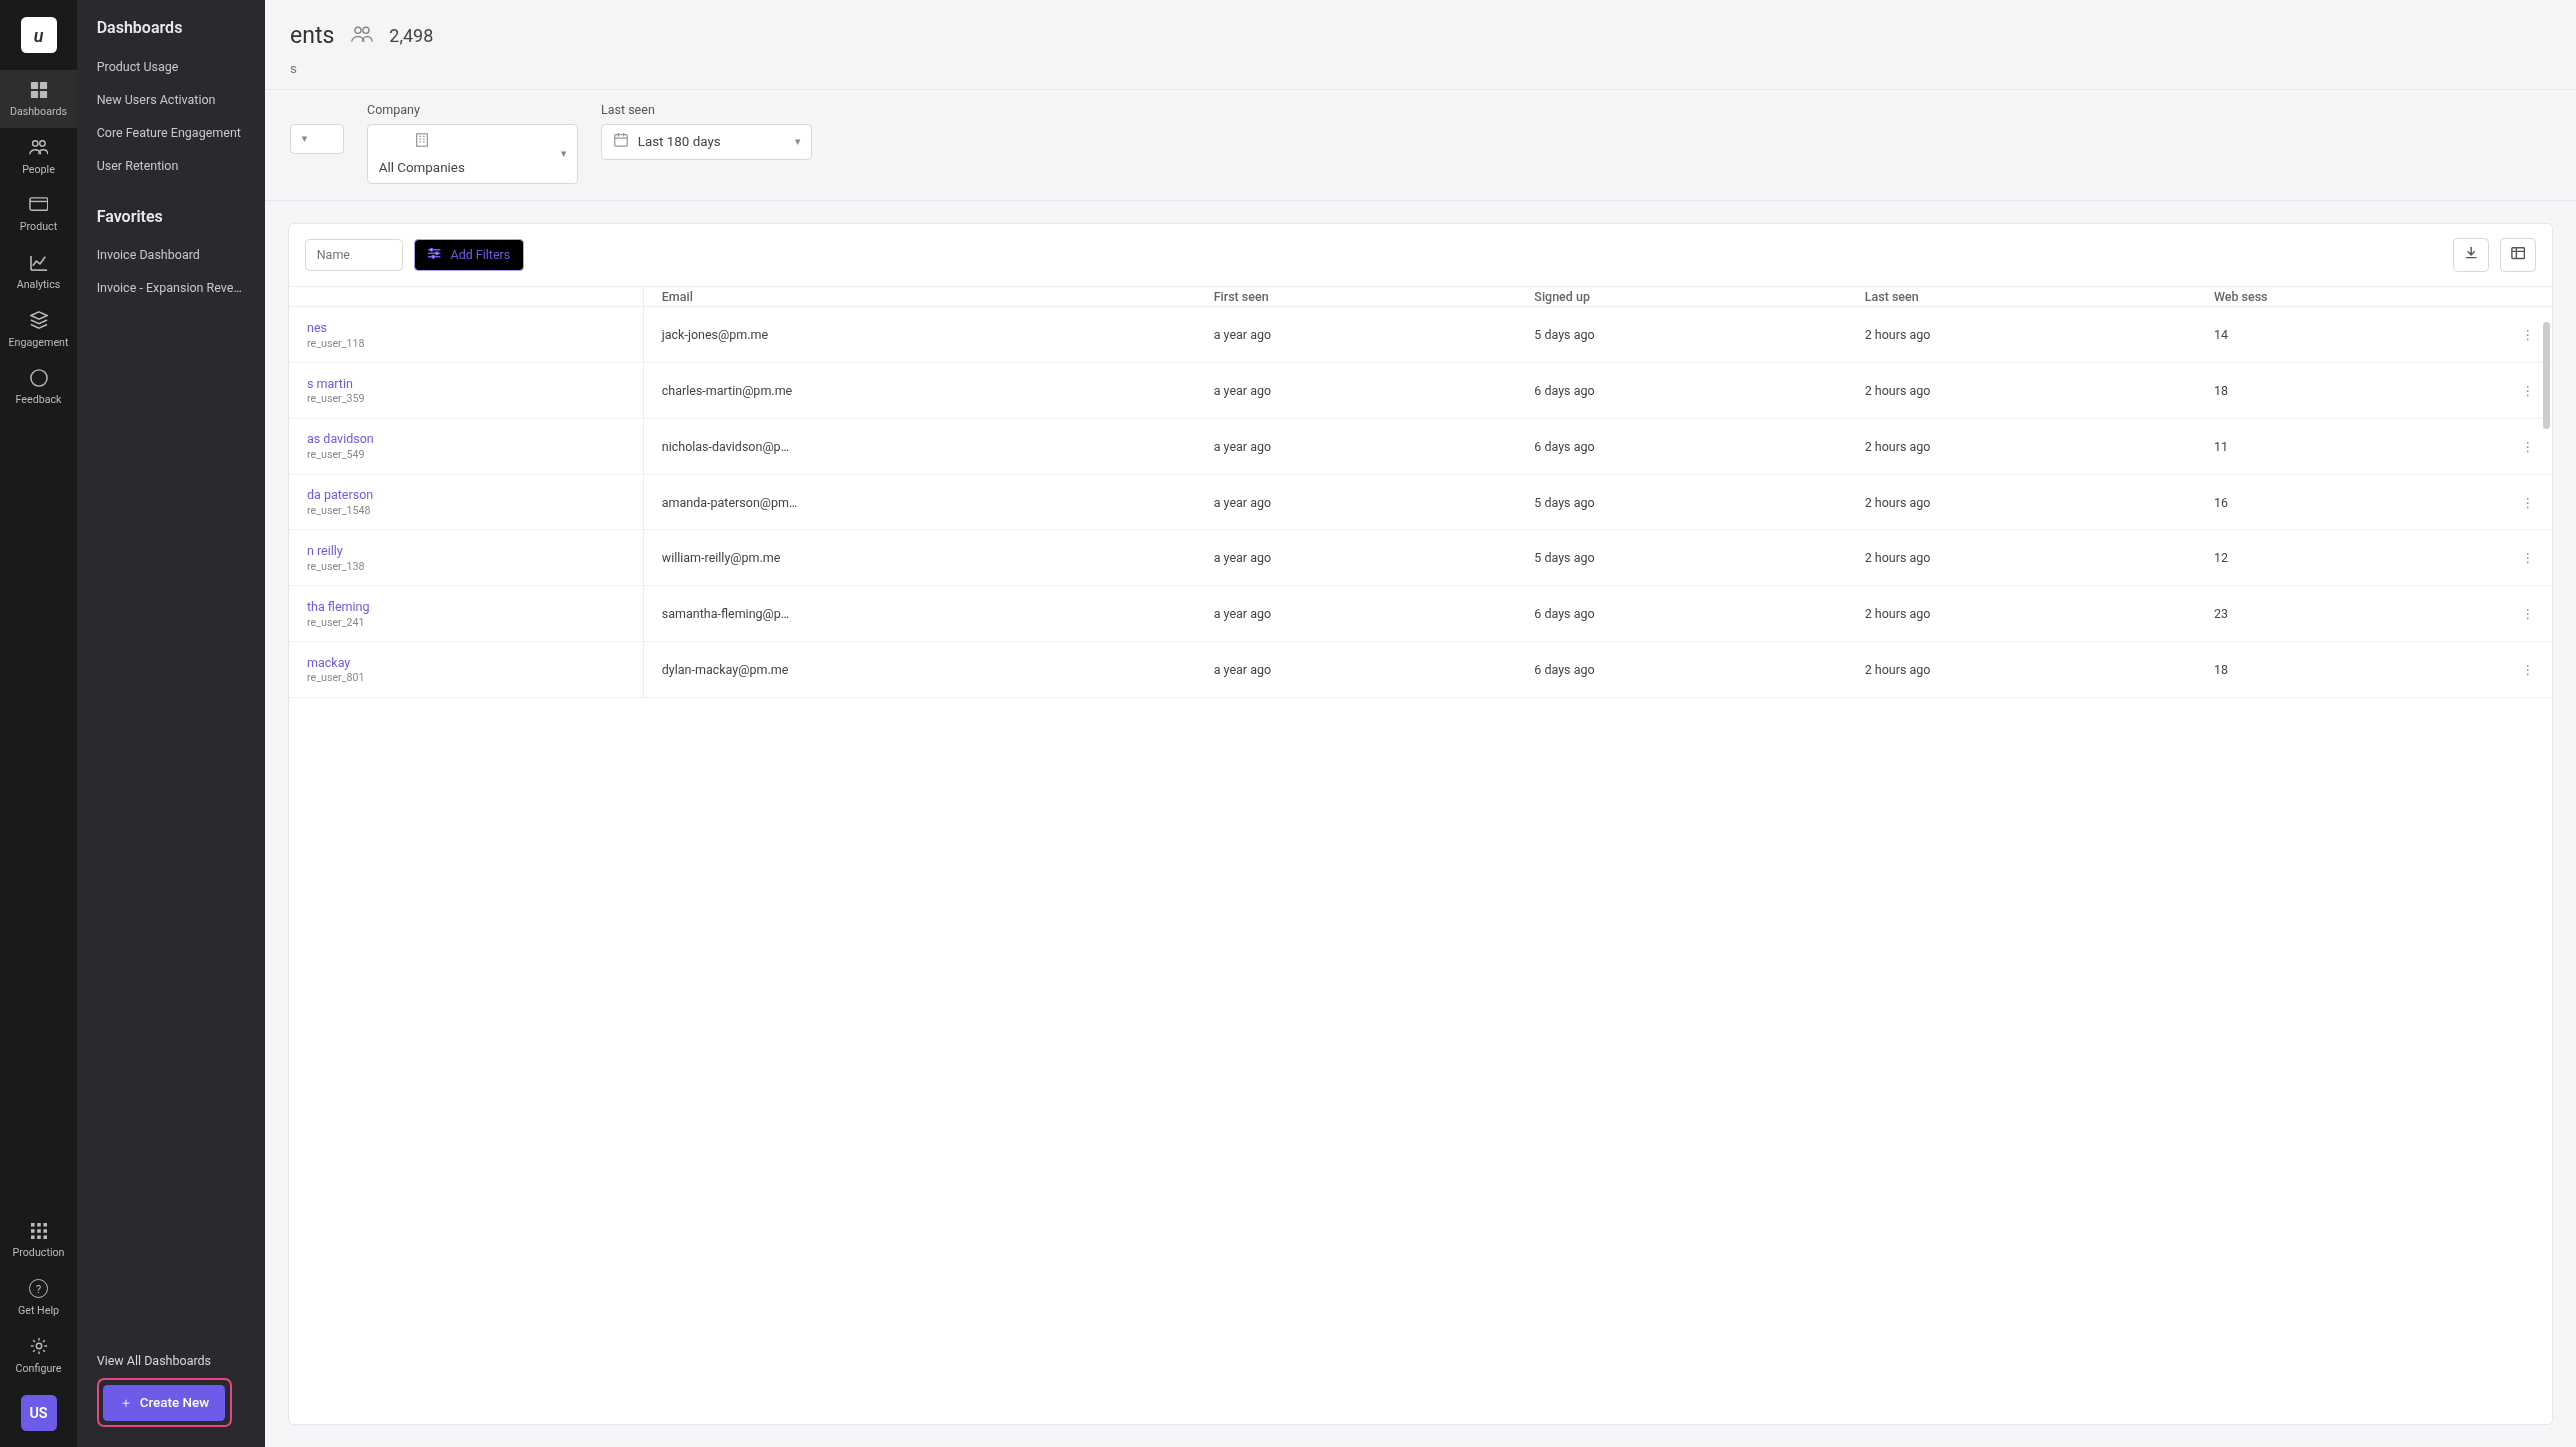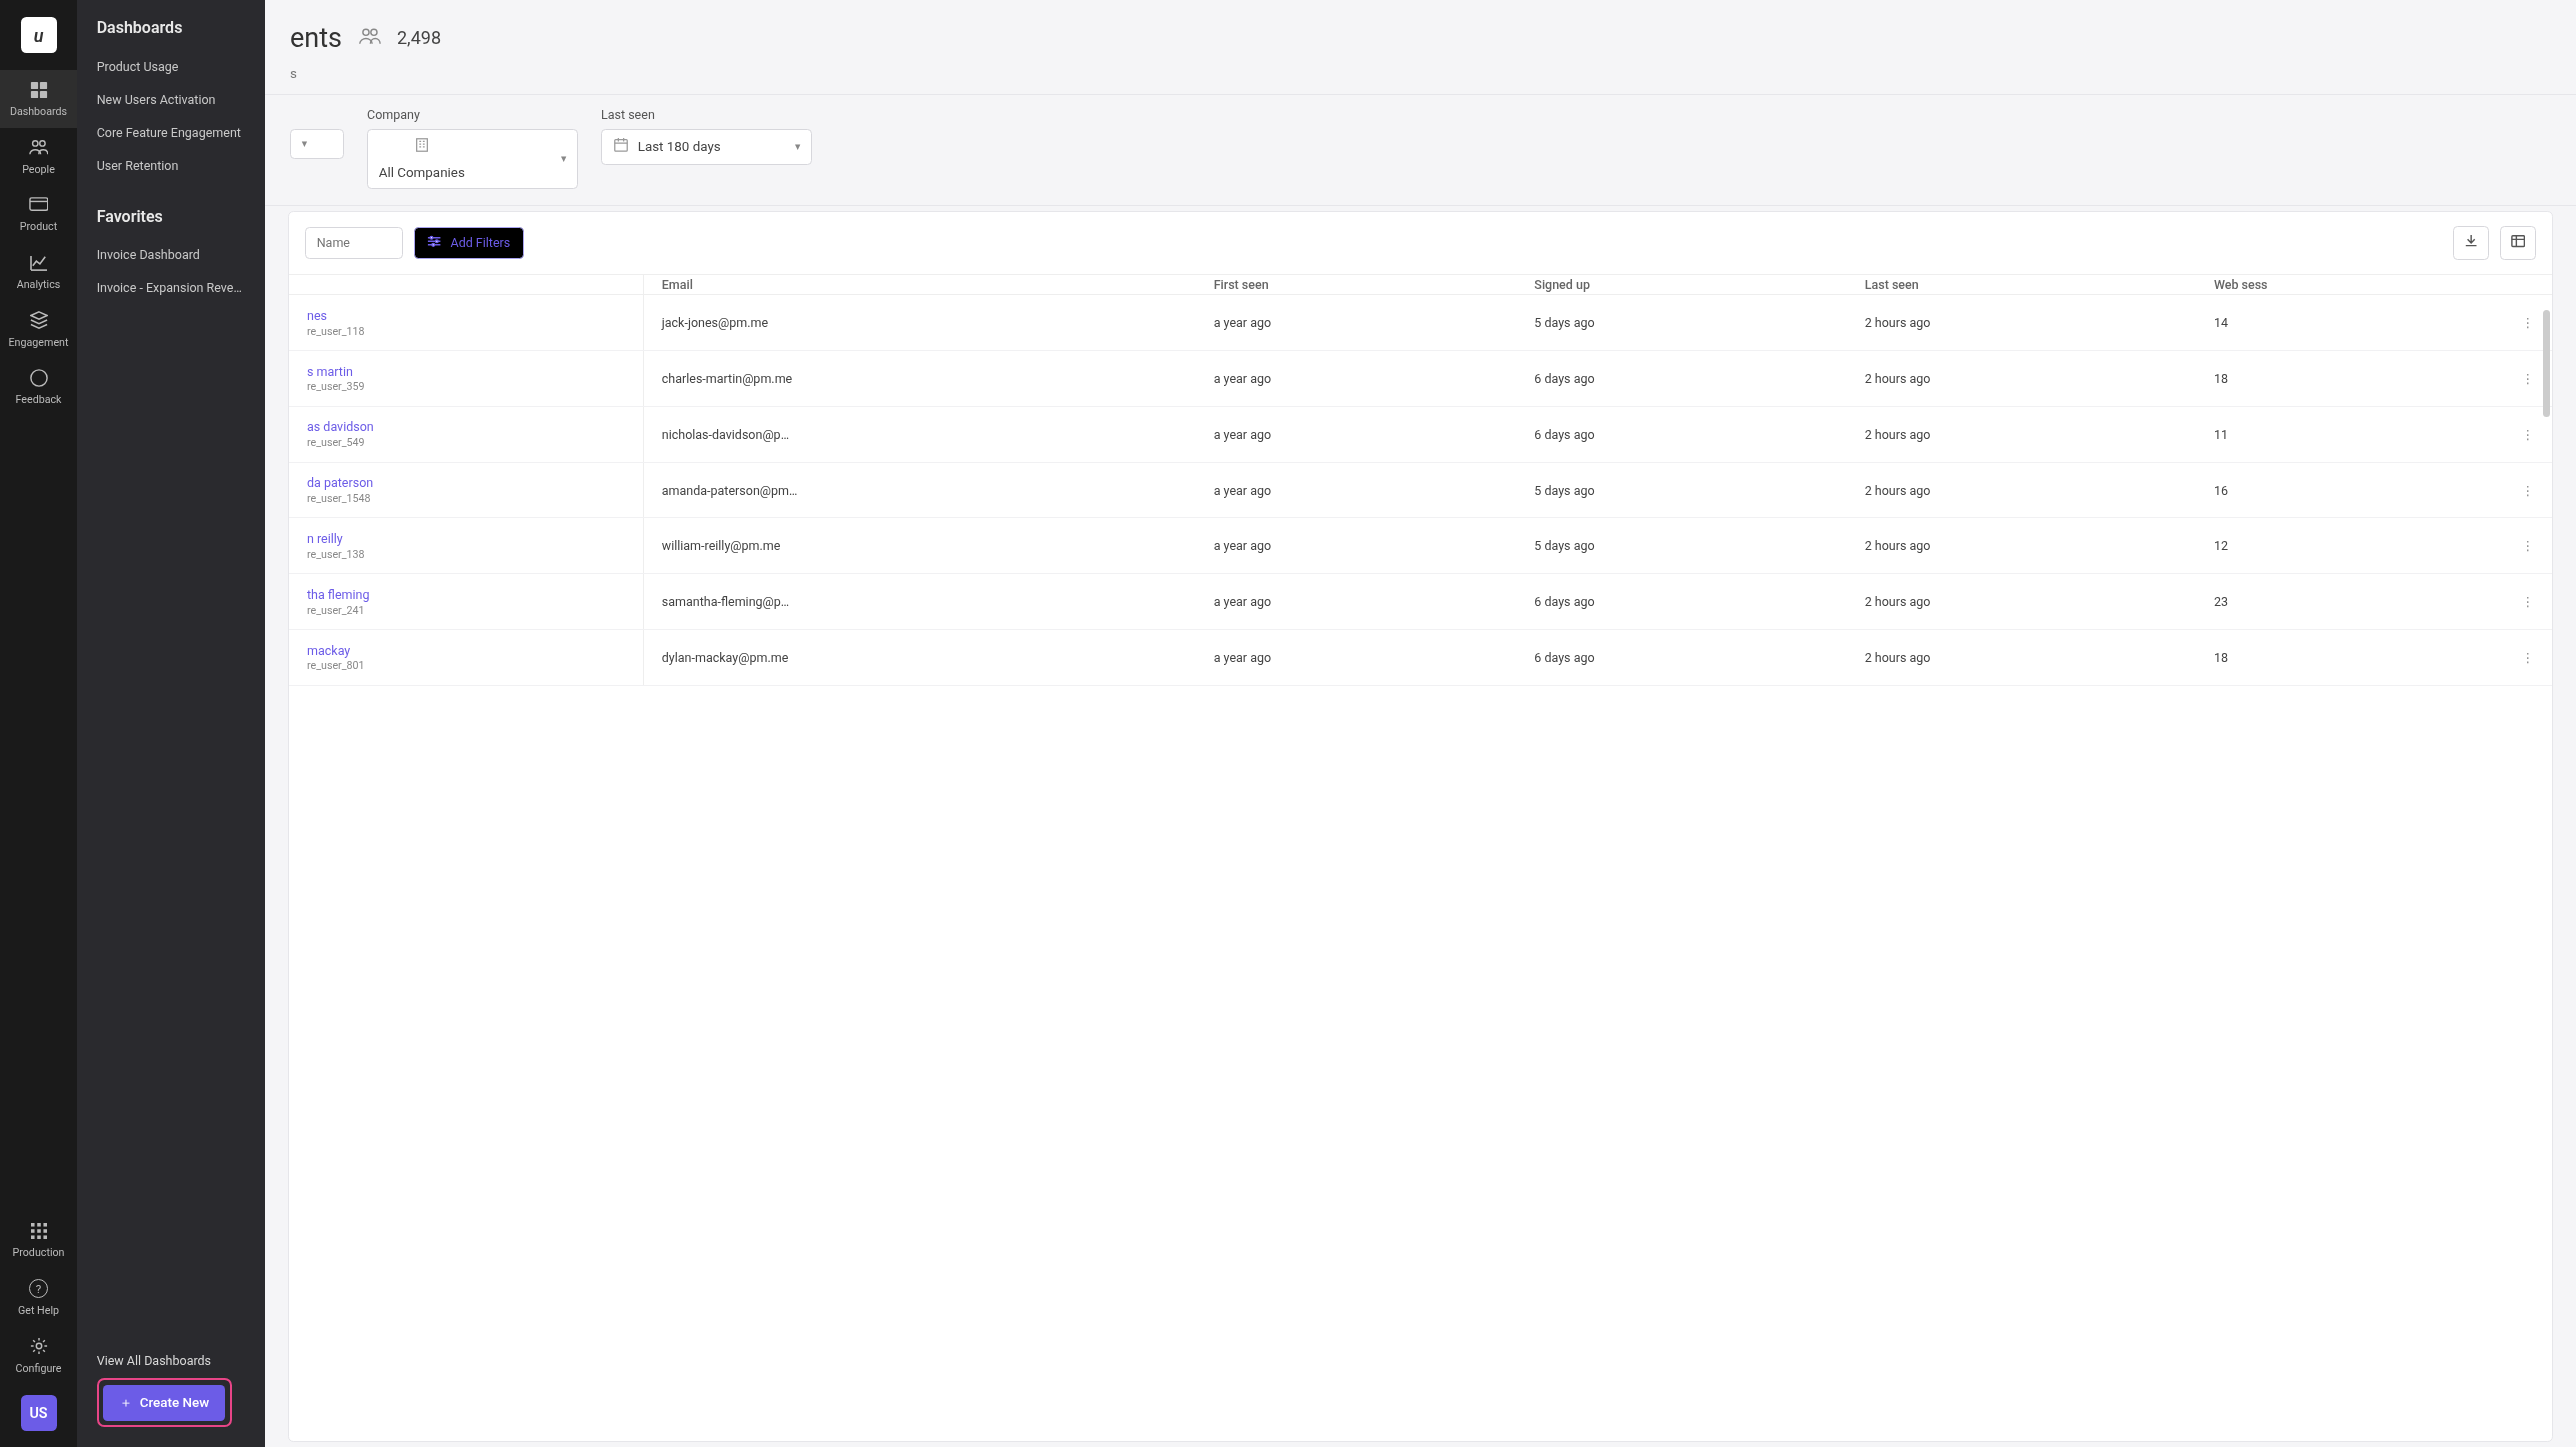--- a/index.html
+++ b/index.html
@@ -67,21 +67,21 @@
 }
 .create-new-btn {
   background: #6c5ce7; color: #fff; border: none;
   padding: 9px 16px; border-radius: 4.5px; font-size: 13.4px; font-weight: 500;
   display:flex;align-items:center;gap:7.2px; cursor:pointer;
 }
 
 
 .main { flex: 1; display:flex; flex-direction: column; overflow: hidden; }
 .topbar { padding: 21.5px 25px 9px; display:flex; align-items:center; gap: 16px; background:#f5f5f7; }
-.page-title-partial { font-size: 27px; color: #333; }
+.page-title-partial { font-size: 23px; color: #333; }
 .title-icon { color:#888; }
 .count { font-size: 18px; color:#444; }
 .subline { padding: 3.6px 25px 12.5px; color:#777; font-size:13.4px; }
 
 .filters-row {
   display:flex; gap: 23px; padding: 12.5px 25px 16px;
   border-top: 0.9px solid #e6e6ea; border-bottom: 0.9px solid #e6e6ea;
   background:#f5f5f7;
 }
 .filter-group { display:flex; flex-direction:column; gap:7.2px; }
@@ -89,21 +89,21 @@
 .filter-select {
   border:0.9px solid #d7d7dc; background:#fff; border-radius:4.5px;
   padding: 7.2px 10.7px; display:flex; align-items:center; gap:9px;
   min-width: 54px; font-size:13.4px; color:#444; cursor:pointer;
 }
 .filter-select.company { min-width: 211px; justify-content:space-between; }
 .filter-select.lastseen { min-width: 211px; justify-content:space-between; }
 .chev { color:#888; font-size:10.7px; }
 
 .table-panel {
-  margin: 5px 23px; background:#fff; border:0.9px solid #e6e6ea;
+  margin: 22px 23px; background:#fff; border:0.9px solid #e6e6ea;
   border-radius:5.4px; flex:1; display:flex; flex-direction:column; overflow:hidden;
 }
 .table-toolbar {
   display:flex; align-items:center; padding: 14.3px 16px; gap:10.7px;
 }
 .search-input {
   border:0.9px solid #d7d7dc; border-radius:4.5px; padding:7.2px 10.7px;
   font-size:12.5px; width: 98px;
 }
 .add-filters-btn {

